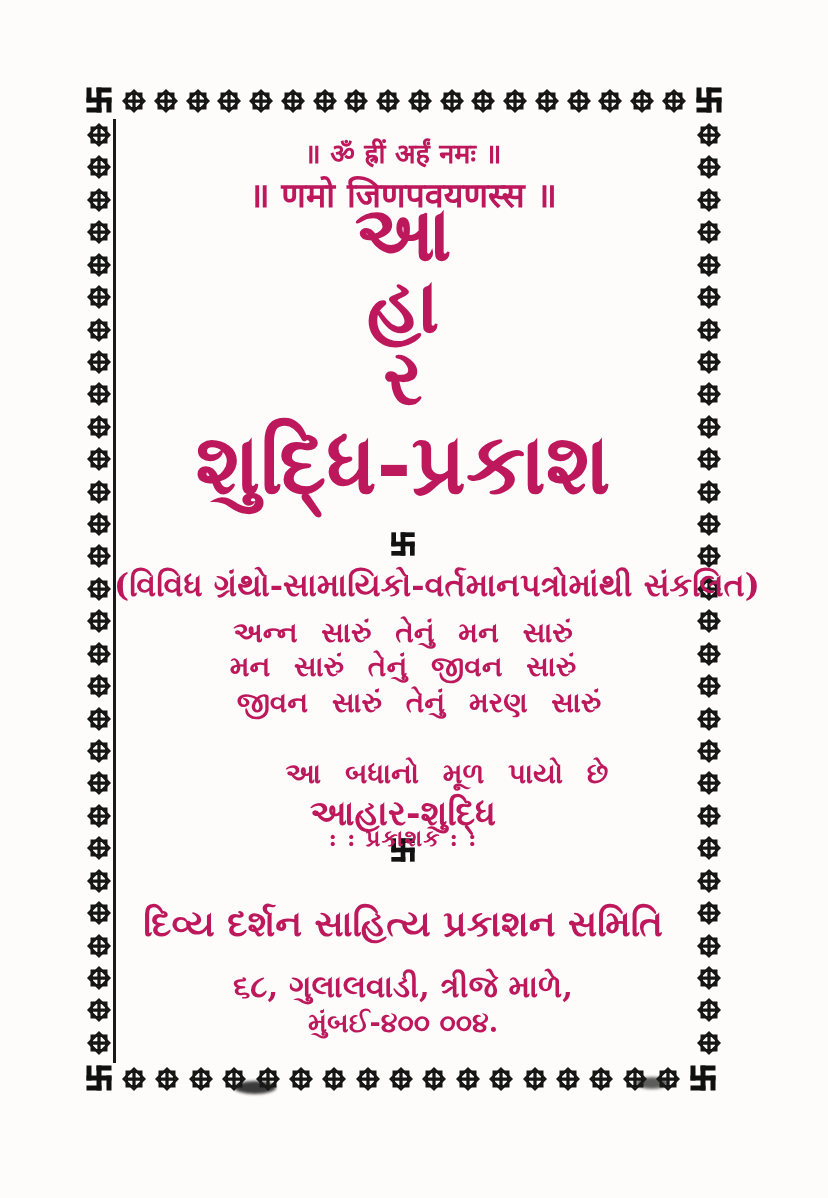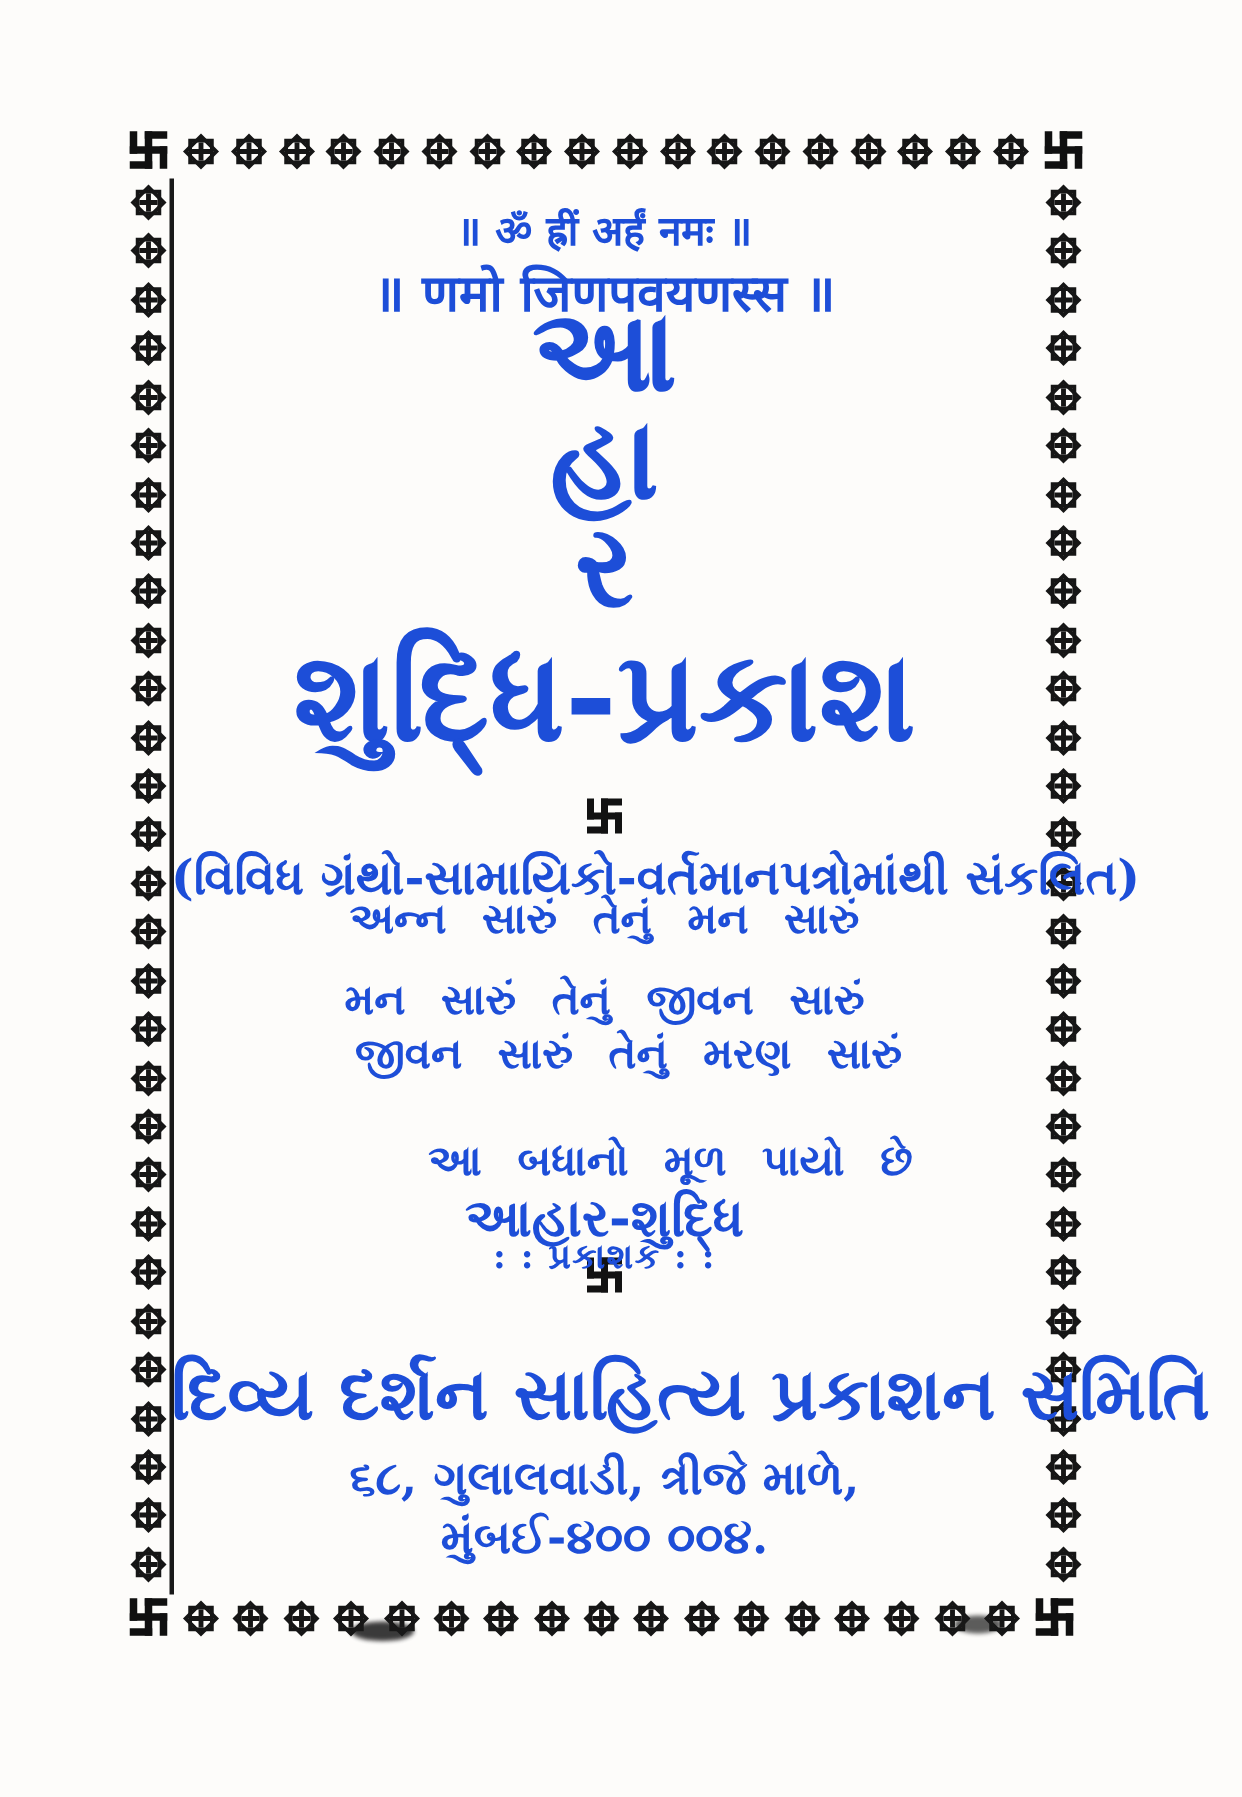--- a/index.html
+++ b/index.html
@@ -2,21 +2,21 @@
 <html><head>
 <meta charset="utf-8">
 <style>
   html,body{margin:0;padding:0;background:#ffffff;}
   .page{
     position:relative;
     width:828px;height:1198px;
     background:#fdfcfa;
     overflow:hidden;
     font-family:"DejaVu Serif","Liberation Serif",serif;
-    color:#1d4ed8;
+    color:#be185d;
   }
   
   .orn{width:30px;height:30px;flex:0 0 auto;color:#161616;display:block;}
   .corner{position:absolute;width:30px;height:30px;color:#101010;}
   .tl{left:84px;top:85px;}
   .tr{left:694px;top:85px;}
   .bl{left:84px;top:1063px;}
   .br{left:688px;top:1063px;}
   .strip{position:absolute;display:flex;justify-content:space-between;}
   .b-top{left:119px;top:86px;width:570px;height:30px;}
@@ -38,30 +38,30 @@
   .vl1{top:196px;}
   .vl2{top:268px;}
   .vl3{top:340px;}
   .main-title{top:420px;font-size:84px;line-height:1.05;}
   .swz-block{height:30px;}
   .swz1{top:530px;}
   .swz2{top:836px;}
   .swz-inline{width:28px;height:28px;display:inline-block;color:#121212;}
   .subtitle{top:566px;font-size:32px;}
   .verse{font-size:28px;word-spacing:14px;}
-  .ve1{top:596px;}
+  .ve1{top:616px;}
   .ve2{top:650px;}
   .ve3{top:686px;padding-left:16px;}
   .ve4{top:722px;}
   .ve5{top:757px;padding-left:44px;}
   .conclusion{top:792px;font-size:35px;}
   .pub-label{top:824px;font-size:23px;letter-spacing:1px;}
-  .pub-name{top:902px;font-size:48px;}
+  .pub-name{top:902px;font-size:36px;}
   .addr1{top:968px;font-size:31px;}
-  .addr2{top:1007px;font-size:31px;}
+  .addr2{top:1007px;font-size:27px;}
 </style>
 </head>
 <body>
 
 <svg width="0" height="0" style="position:absolute" aria-hidden="true">
   <defs>
     <symbol id="star-orn" viewBox="0 0 24 24">
       <rect x="6.2" y="6.2" width="11.6" height="11.6" fill="none" stroke="currentColor" stroke-width="2"></rect>
       <rect x="6.2" y="6.2" width="11.6" height="11.6" fill="none" stroke="currentColor" stroke-width="2" transform="rotate(45 12 12)"></rect>
       <path d="M10.7 7.2h2.6v3.5h3.5v2.6h-3.5v3.5h-2.6v-3.5H7.2v-2.6h3.5z" fill="currentColor"></path>

